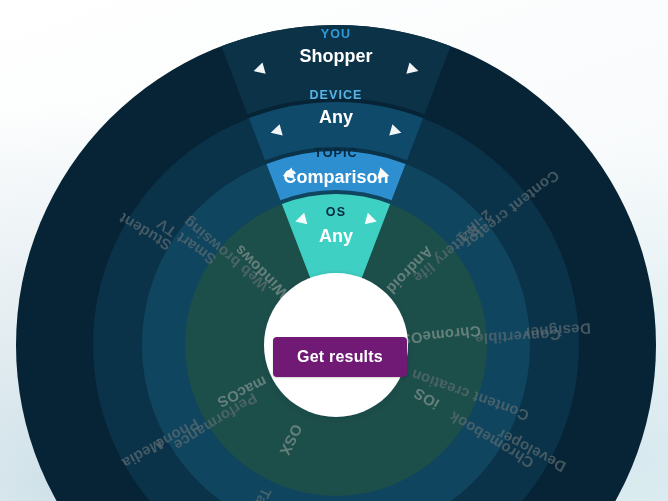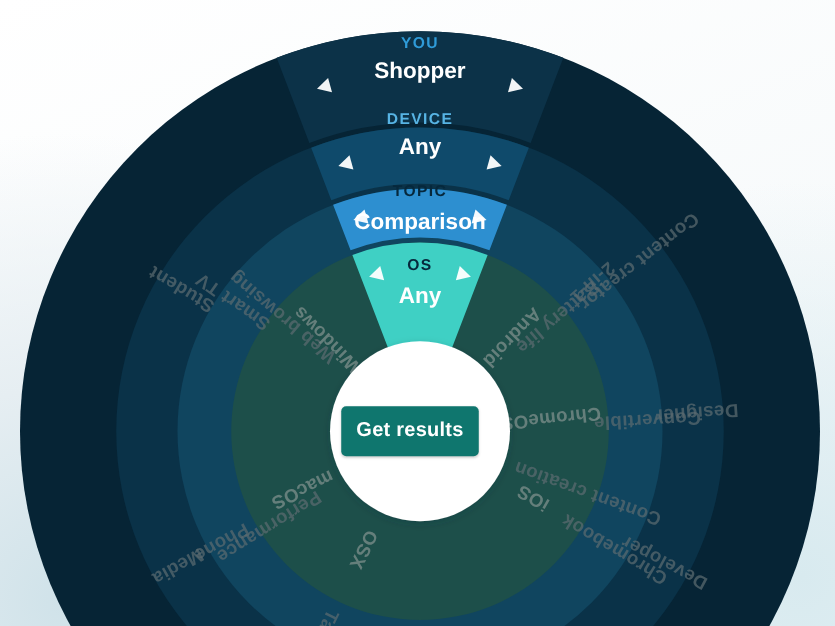--- a/index.html
+++ b/index.html
@@ -32,23 +32,23 @@
   .wedge-cat{
     font-family:"Liberation Sans", sans-serif;
     font-weight:bold;font-size:12.5px;letter-spacing:1.1px;
   }
   .wedge-val{
     font-family:"Liberation Sans", sans-serif;
     font-weight:bold;font-size:18px;
   }
   #cta-button{
     position:absolute;
-    left:273px;top:325px;
-    width:110px;height:40px;
-    background:#0f766e;
+    left:273px;top:337px;
+    width:134px;height:40px;
+    background:#701a75;
     border:none;border-radius:4px;
     color:#ffffff;
     font-family:"Liberation Sans", sans-serif;
     font-weight:bold;font-size:16px;
     letter-spacing:.2px;
     cursor:pointer;
     box-shadow:0 1px 2px rgba(0,0,0,.18);
     padding:0;
   }
 </style>

